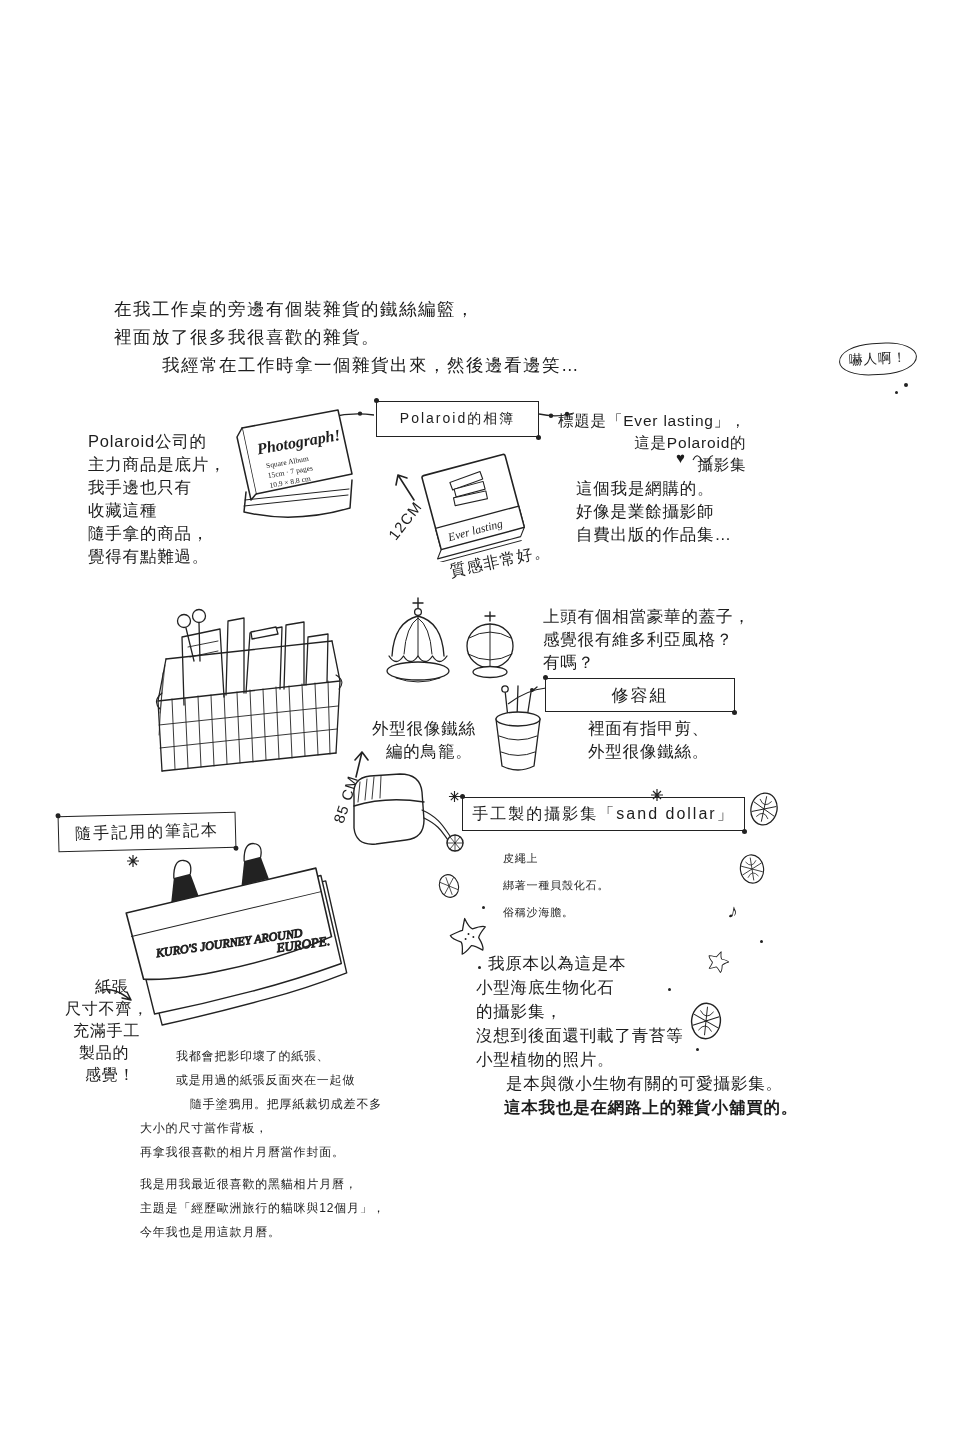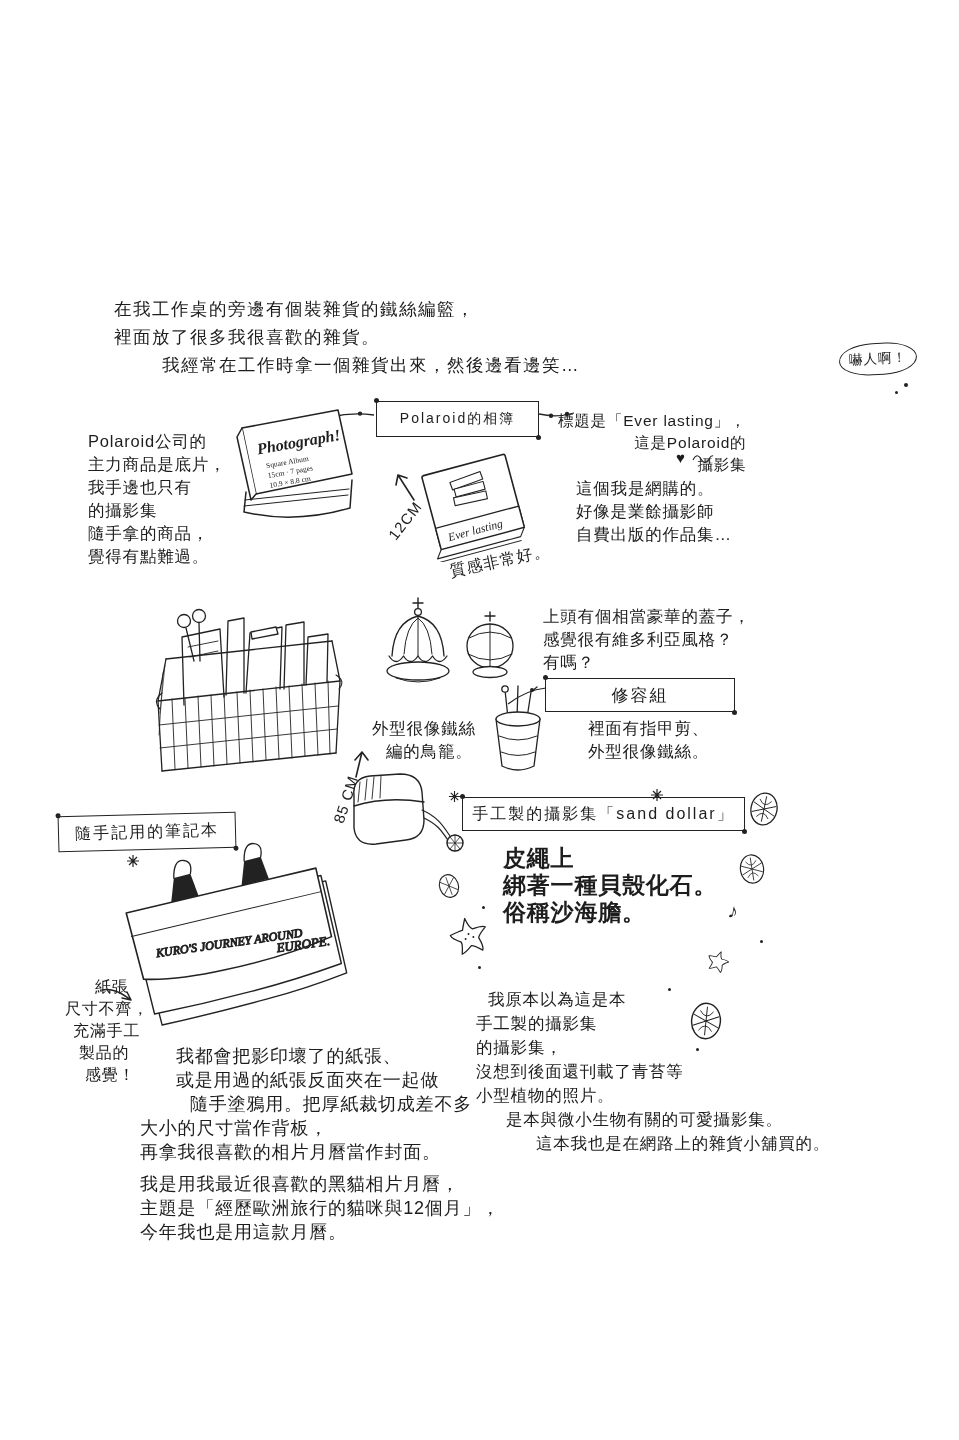--- a/index.html
+++ b/index.html
@@ -7,31 +7,31 @@
         color:#1d1d1d;font-family:"Liberation Sans","DejaVu Sans",sans-serif;}
   .text{position:absolute;white-space:nowrap;}
   .text div{white-space:nowrap;}
   .intro{font-size:17.5px;line-height:28px;letter-spacing:1.5px;}
   .intro div:nth-child(3){margin-left:48px;}
   .note{font-size:16.5px;line-height:23px;letter-spacing:0.8px;}
   .note-title{font-size:15.5px;line-height:22px;text-align:right;}
   .note-title div:nth-child(2){margin-left:10px;}
   .note-title div:nth-child(3){margin-left:56px;}
   .note-cage div:nth-child(2){margin-left:14px;}
-  .note-strap{font-weight:bold;font-size:23px;line-height:27px;}
+  .note-strap{font-weight:normal;font-size:11px;line-height:27px;}
   .note-paper{font-size:16px;line-height:22px;margin-left:15px;}
   .note-paper div:nth-child(1){margin-left:30px;}
   .note-paper div:nth-child(3){margin-left:8px;}
   .note-paper div:nth-child(4){margin-left:14px;}
   .note-paper div:nth-child(5){margin-left:20px;}
   .note-body{line-height:24px;}
   .note-body div:nth-child(1){margin-left:12px;}
   .note-body div:nth-child(6){margin-left:30px;}
-  .note-body div:nth-child(7){margin-left:60px;}
-  .note-calendar{font-size:18px;line-height:24px;}
+  .note-body div:nth-child(7){margin-left:28px;font-weight:bold;}
+  .note-calendar{font-size:12px;line-height:24px;}
   .note-calendar div:nth-child(1){margin-left:36px;}
   .note-calendar div:nth-child(2){margin-left:36px;}
   .note-calendar div:nth-child(3){margin-left:50px;}
   .note-calendar div:nth-child(6){margin-top:8px;}
   .tag{position:absolute;display:flex;align-items:center;justify-content:center;
        border:1.7px solid #222;background:#fff;letter-spacing:2px;}
   .tag::before,.tag::after{content:"";position:absolute;width:5px;height:5px;
        border-radius:50%;background:#222;}
   .tag::before{left:-3px;top:-4px;}
   .tag::after{right:-3px;bottom:-4px;}
@@ -70,21 +70,21 @@
       <circle cx="28" cy="6" r="2.2" fill="#222"></circle>
   </svg>
   <div class="tag" style="left:376px;top:401px;width:161px;height:34px;font-size:14px">
     <span>Polaroid的相簿</span>
   </div>
 
   <div class="text note" style="left:88px;top:430px">
       <div>Polaroid公司的</div>
       <div>主力商品是底片，</div>
       <div>我手邊也只有</div>
-      <div>的攝影集</div>
+      <div>收藏這種</div>
       <div>隨手拿的商品，</div>
       <div>覺得有點難過。</div>
     </div>
 
   <svg class="illo" style="left:220px;top:396px" width="148" height="140" viewBox="0 0 148 140">
     <g stroke="#222" fill="#fff" stroke-width="1.5" stroke-linejoin="round" stroke-linecap="round">
       <path d="M26 96 L24 116 Q74 128 130 112 L132 84"></path>
       <path d="M25 104 L129 93" fill="none" stroke-width="1"></path>
       <path d="M24 110 L128 99" fill="none" stroke-width="1"></path>
       <path d="M22 32 L118 14 L132 78 L36 98 Z"></path>
@@ -272,23 +272,23 @@
       <div>紙張</div>
       <div>尺寸不齊，</div>
       <div>充滿手工</div>
       <div>製品的</div>
       <div>感覺！</div>
     </div>
   <svg class="illo" style="left:100px;top:984px" width="34" height="22" viewBox="0 0 34 22">
     <path d="M2 6 C12 4 20 8 31 16 M31 16 L22 14 M31 16 L27 8" stroke="#222" stroke-width="1.5" fill="none" stroke-linecap="round"></path>
   </svg>
 
-  <div class="text note note-body" style="left:476px;top:987px">
+  <div class="text note note-body" style="left:476px;top:951px">
       <div>我原本以為這是本</div>
-      <div>手工製的攝影集</div>
+      <div>小型海底生物化石</div>
       <div>的攝影集，</div>
       <div>沒想到後面還刊載了青苔等</div>
       <div>小型植物的照片。</div>
       <div>是本與微小生物有關的可愛攝影集。</div>
       <div>這本我也是在網路上的雜貨小舖買的。</div>
     </div>
 
   <div class="text note note-calendar" style="left:140px;top:1044px">
       <div>我都會把影印壞了的紙張、</div>
       <div>或是用過的紙張反面夾在一起做</div>

